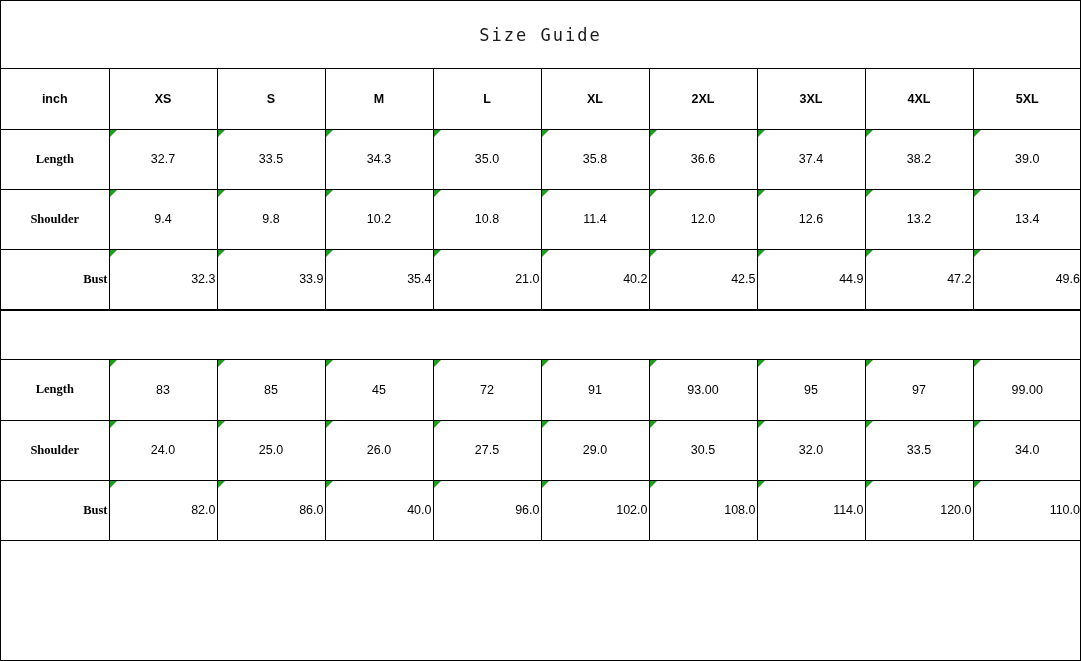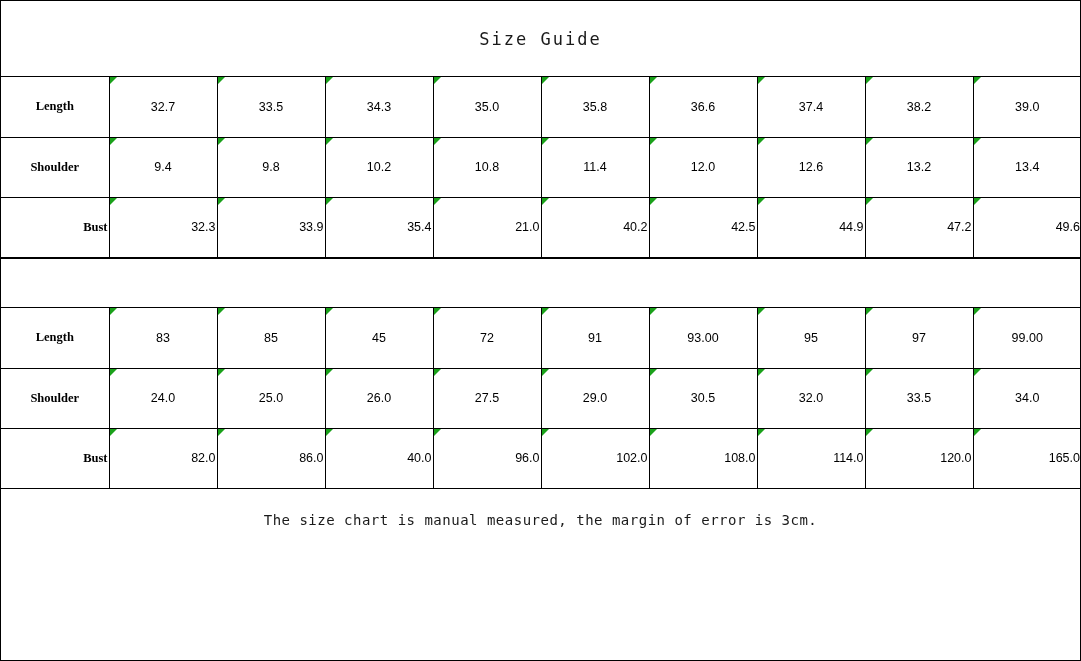--- a/index.html
+++ b/index.html
@@ -16,21 +16,21 @@
   }
   .page {
     position: relative;
     width: 1081px;
     height: 661px;
     box-sizing: border-box;
     border: 1px solid #000000;
     background: #ffffff;
   }
   .title-bar {
-    height: 76px;
+    height: 68px;
     display: flex;
     align-items: center;
     justify-content: center;
     border-bottom: 1px solid #000000;
     box-sizing: border-box;
   }
   .title-text {
     font-family: "DejaVu Sans Mono", monospace;
     font-size: 17px;
     letter-spacing: 2px;
@@ -126,20 +126,32 @@
           <col class="cN">
           <col class="cN">
           <col class="cN">
           <col class="cN">
           <col class="cN">
           <col class="cN">
           <col class="cN">
       </colgroup>
       <tbody>
         <tr>
+          <td class="unit">inch</td>
+          <td class="hdr">XS</td>
+          <td class="hdr">S</td>
+          <td class="hdr">M</td>
+          <td class="hdr">L</td>
+          <td class="hdr">XL</td>
+          <td class="hdr">2XL</td>
+          <td class="hdr">3XL</td>
+          <td class="hdr">4XL</td>
+          <td class="hdr">5XL</td>
+        </tr>
+        <tr>
           <td class="rowlabel">Length</td>
           <td class="mark">32.7</td>
           <td class="mark">33.5</td>
           <td class="mark">34.3</td>
           <td class="mark">35.0</td>
           <td class="mark">35.8</td>
           <td class="mark">36.6</td>
           <td class="mark">37.4</td>
           <td class="mark">38.2</td>
           <td class="mark">39.0</td>
@@ -216,23 +228,20 @@
         <tr>
           <td class="rowlabel">Bust</td>
           <td class="mark">82.0</td>
           <td class="mark">86.0</td>
           <td class="mark">40.0</td>
           <td class="mark">96.0</td>
           <td class="mark">102.0</td>
           <td class="mark">108.0</td>
           <td class="mark">114.0</td>
           <td class="mark">120.0</td>
-          <td class="mark">165.0</td>
+          <td class="mark">110.0</td>
         </tr>
       </tbody>
     </table>
   </div>
 
-  <div class="footer">
-    <div class="footer-text">The size chart is manual measured, the margin of error is 3cm.</div>
-  </div>
 
 </div>
 
 </body></html>

